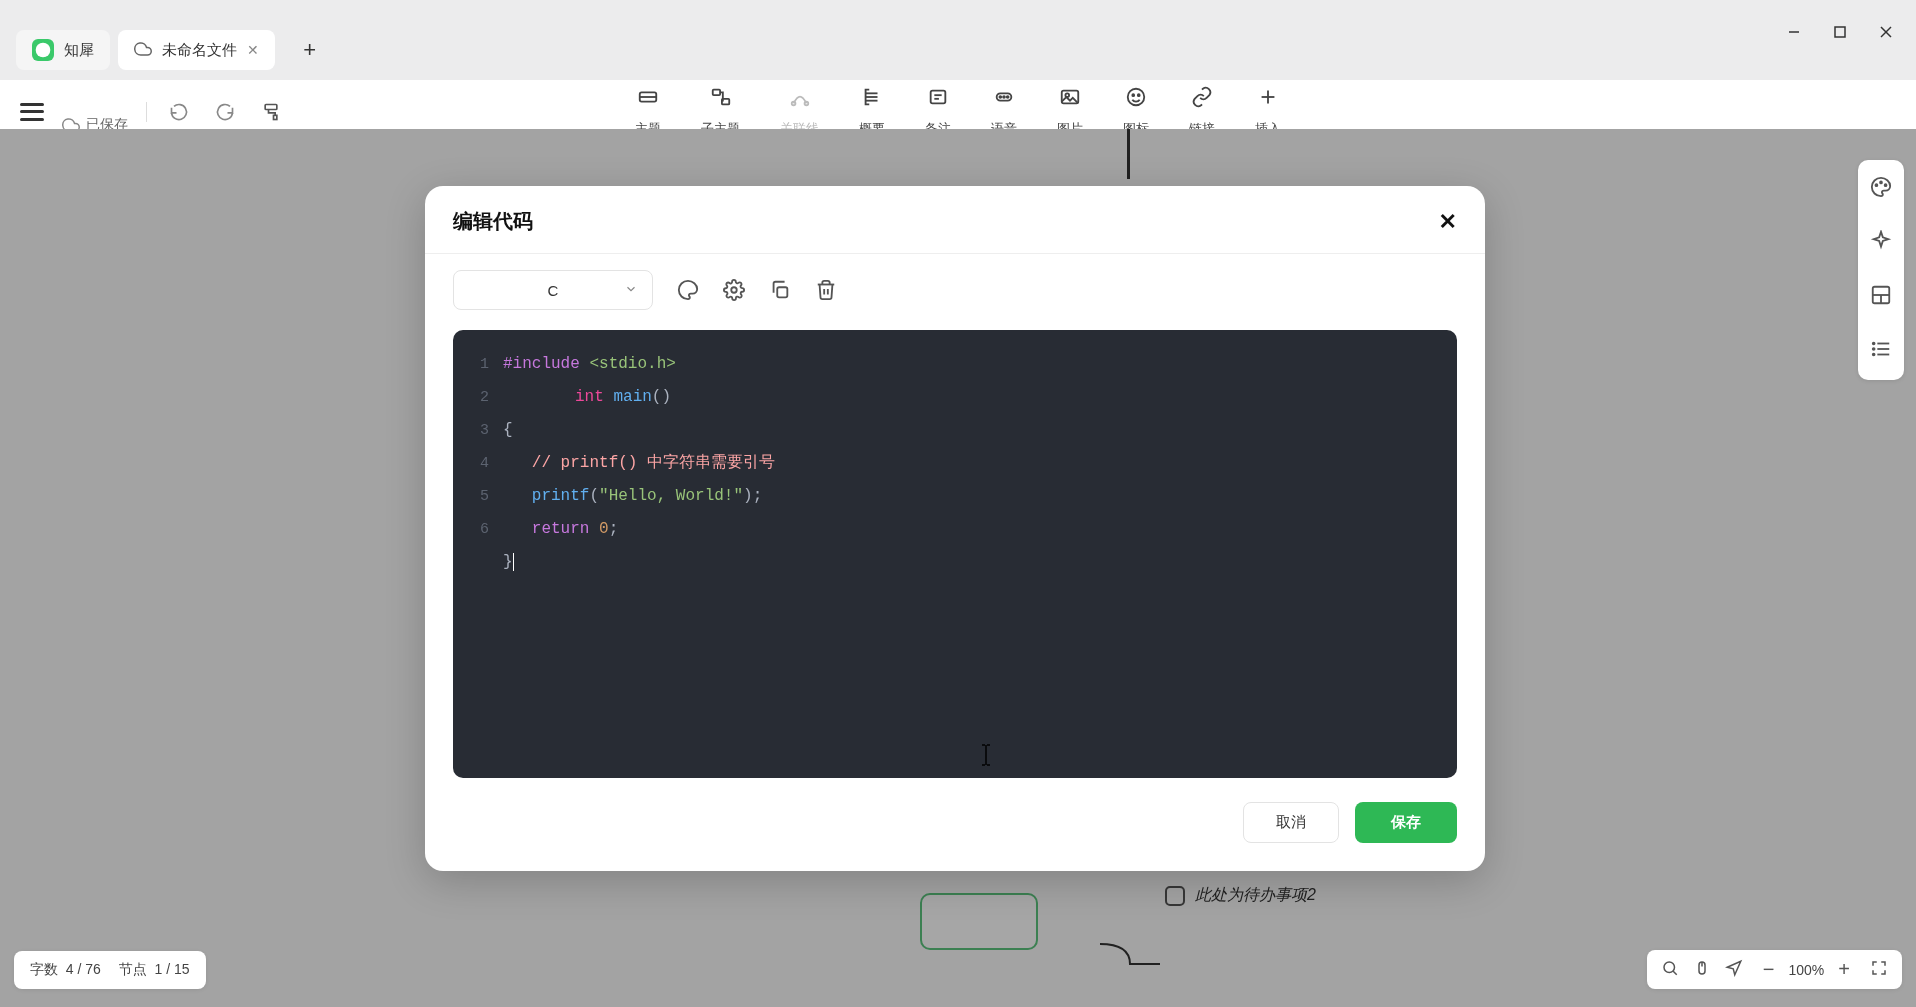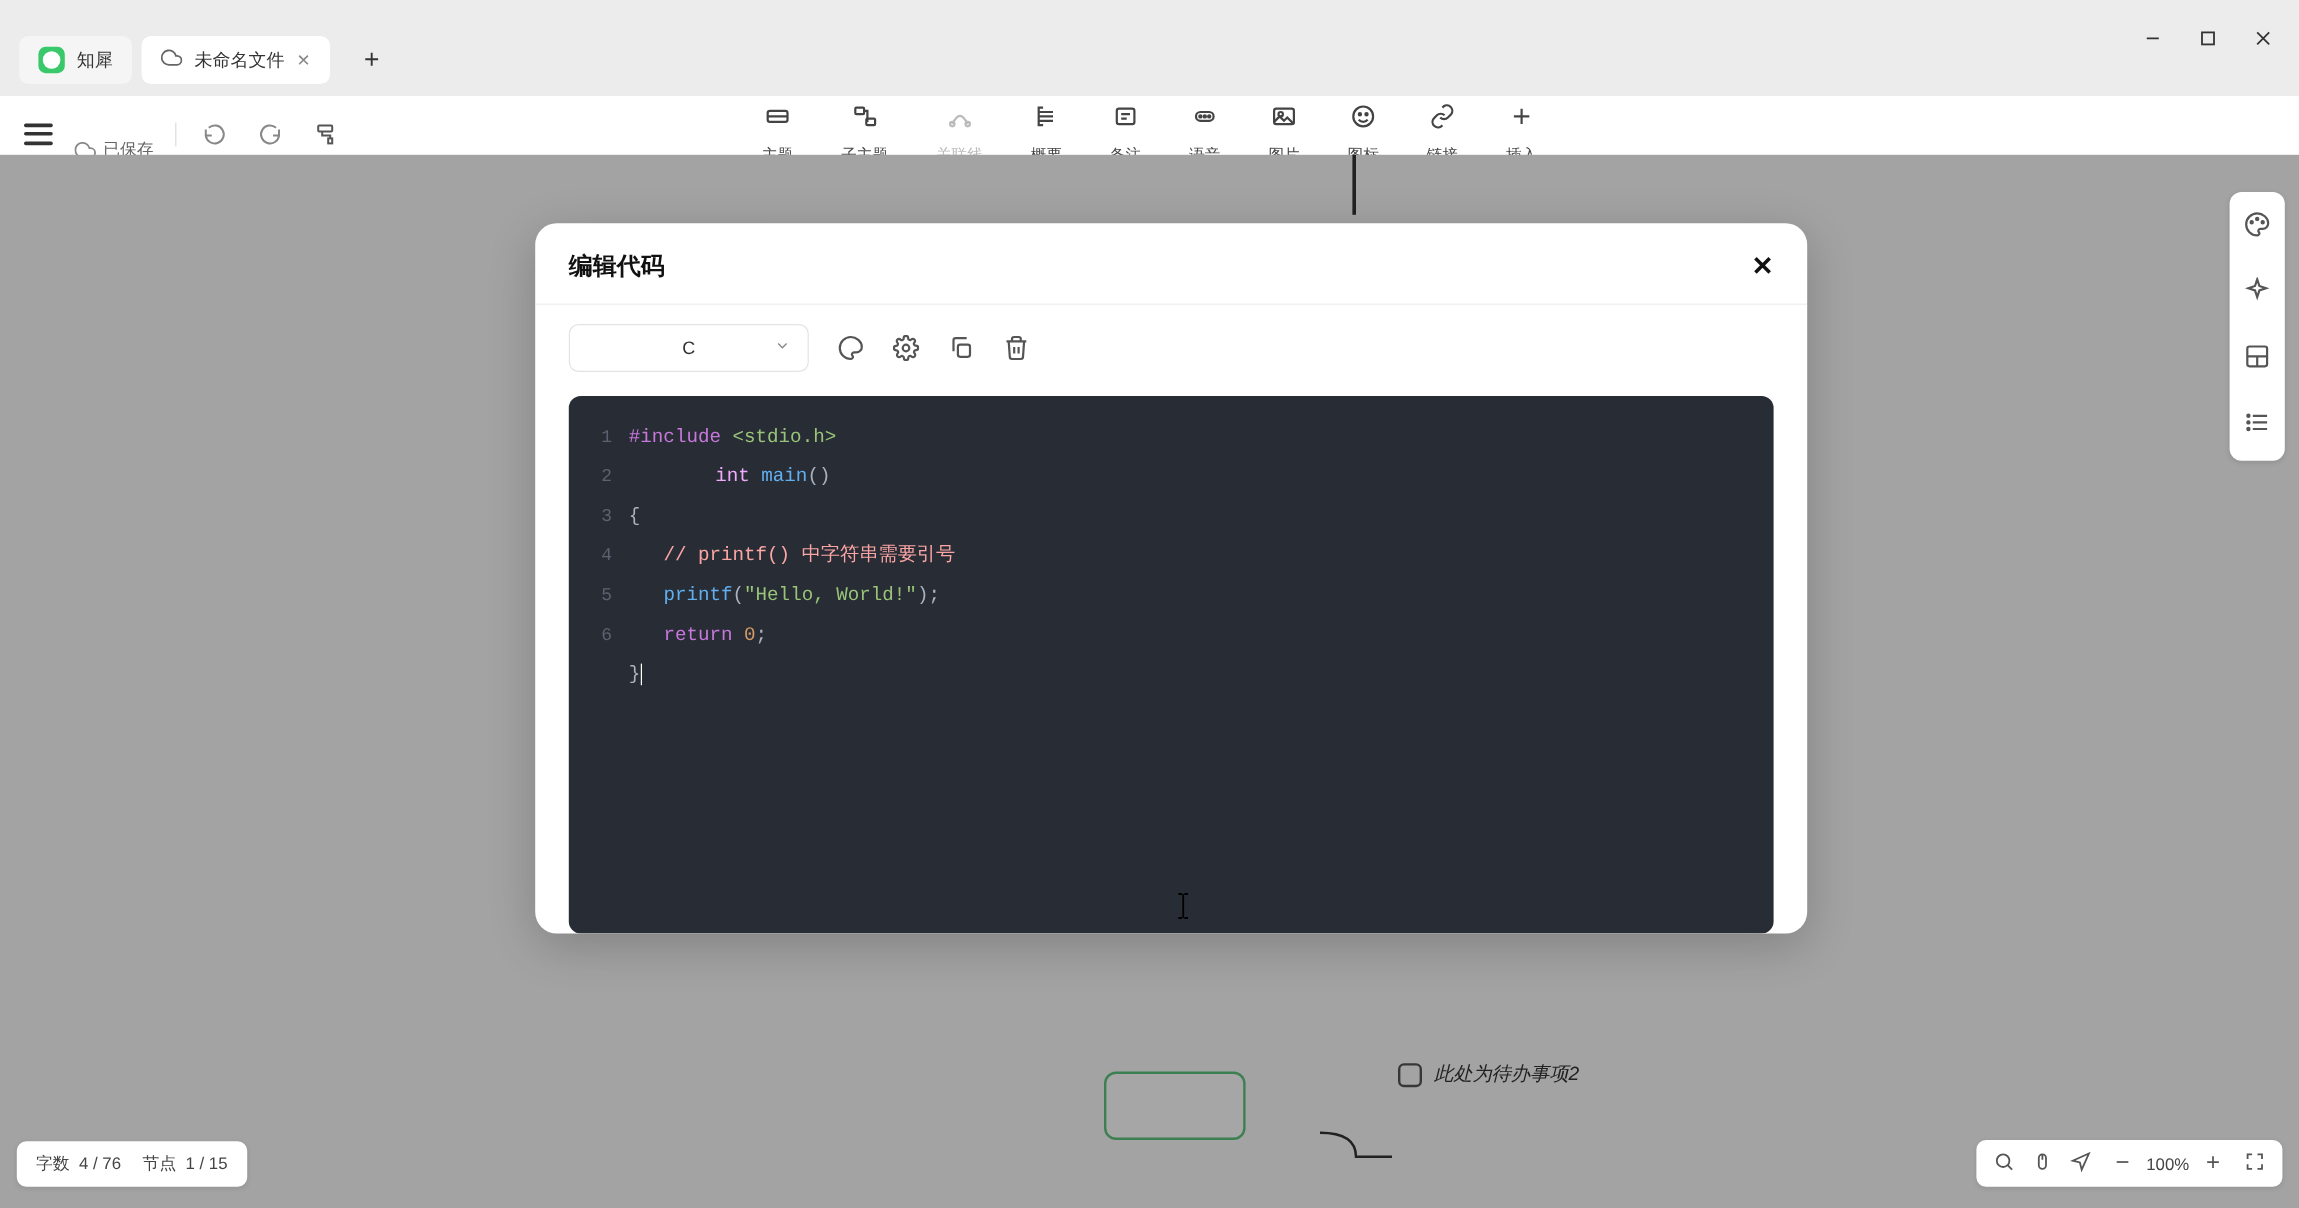--- a/index.html
+++ b/index.html
@@ -179,21 +179,21 @@
     }
     .bg-checkbox {
       width: 20px; height: 20px; border: 2px solid #555; border-radius: 5px;
     }
     .bg-connector-v { position: absolute; width: 3px; background: #333; }
     .bg-connector-h { position: absolute; }
 
     
     .modal {
       position: absolute;
-      left: 446px; top: 186px;
+      left: 425px; top: 186px;
       width: 1060px;
       background: #fff;
       border-radius: 18px;
       box-shadow: 0 10px 40px rgba(0,0,0,0.2);
       z-index: 100;
       overflow: hidden;
     }
     .modal-header {
       display: flex;
       align-items: center;
@@ -235,21 +235,21 @@
       text-align: right;
       padding-right: 14px;
       color: #5c6370;
       line-height: 33px;
       font-size: 15px;
     }
     .code-lines { flex: 1; line-height: 33px; color: #abb2bf; white-space: pre;}
     .tok-pp { color: #c678dd; }
     .tok-inc { color: #98c379; }
     .tok-kw { color: #c678dd; }
-    .tok-type { color: #f0abfc; font-family: Liberation Mono, monospace; }
+    .tok-type { color: #ec4899; font-family: Liberation Mono, monospace; }
     .tok-fn { color: #61afef; }
     .tok-str { color: #98c379; }
     .tok-cmt { color: #fca5a5; }
     .tok-num { color: #d19a66; }
     .tok-plain { color: #abb2bf; }
     .code-line { display: block; min-height: 33px; }
     .line1b { padding-left: 72px; }
 
     .modal-footer {
       display: flex; justify-content: flex-end; gap: 16px;
@@ -565,19 +565,23 @@
       <div></div>
       <div>2</div>
       <div>3</div>
       <div>4</div>
       <div>5</div>
       <div>6</div>
     </div>
     <div class="code-lines"><span class="code-line"><span class="tok-pp">#include</span> <span class="tok-inc">&lt;stdio.h&gt;</span></span><span class="code-line line1b"><span class="tok-type">int</span> <span class="tok-fn">main</span><span class="tok-plain">()</span></span><span class="code-line"><span class="tok-plain">{</span></span><span class="code-line">   <span class="tok-cmt">// printf() 中字符串需要引号</span></span><span class="code-line">   <span class="tok-fn">printf</span><span class="tok-plain">(</span><span class="tok-str">"Hello, World!"</span><span class="tok-plain">);</span></span><span class="code-line">   <span class="tok-kw">return</span> <span class="tok-num">0</span><span class="tok-plain">;</span></span><span class="code-line"><span class="tok-plain">}</span><span style="border-right:1px solid #fff;"></span></span></div>
   </div>
 
+  <div class="modal-footer">
+    <button class="btn-cancel">取消</button>
+    <button class="btn-save">保存</button>
+  </div>
 </div>
 
 <div class="text-cursor-indicator">
   <svg width="16" height="24" viewBox="0 0 16 24">
       <path d="M4 2h3M9 2h3M8 2v20M4 22h3M9 22h3" stroke="#000" stroke-width="1.5" fill="none"></path>
     </svg>
 </div>
 
 </body></html>

